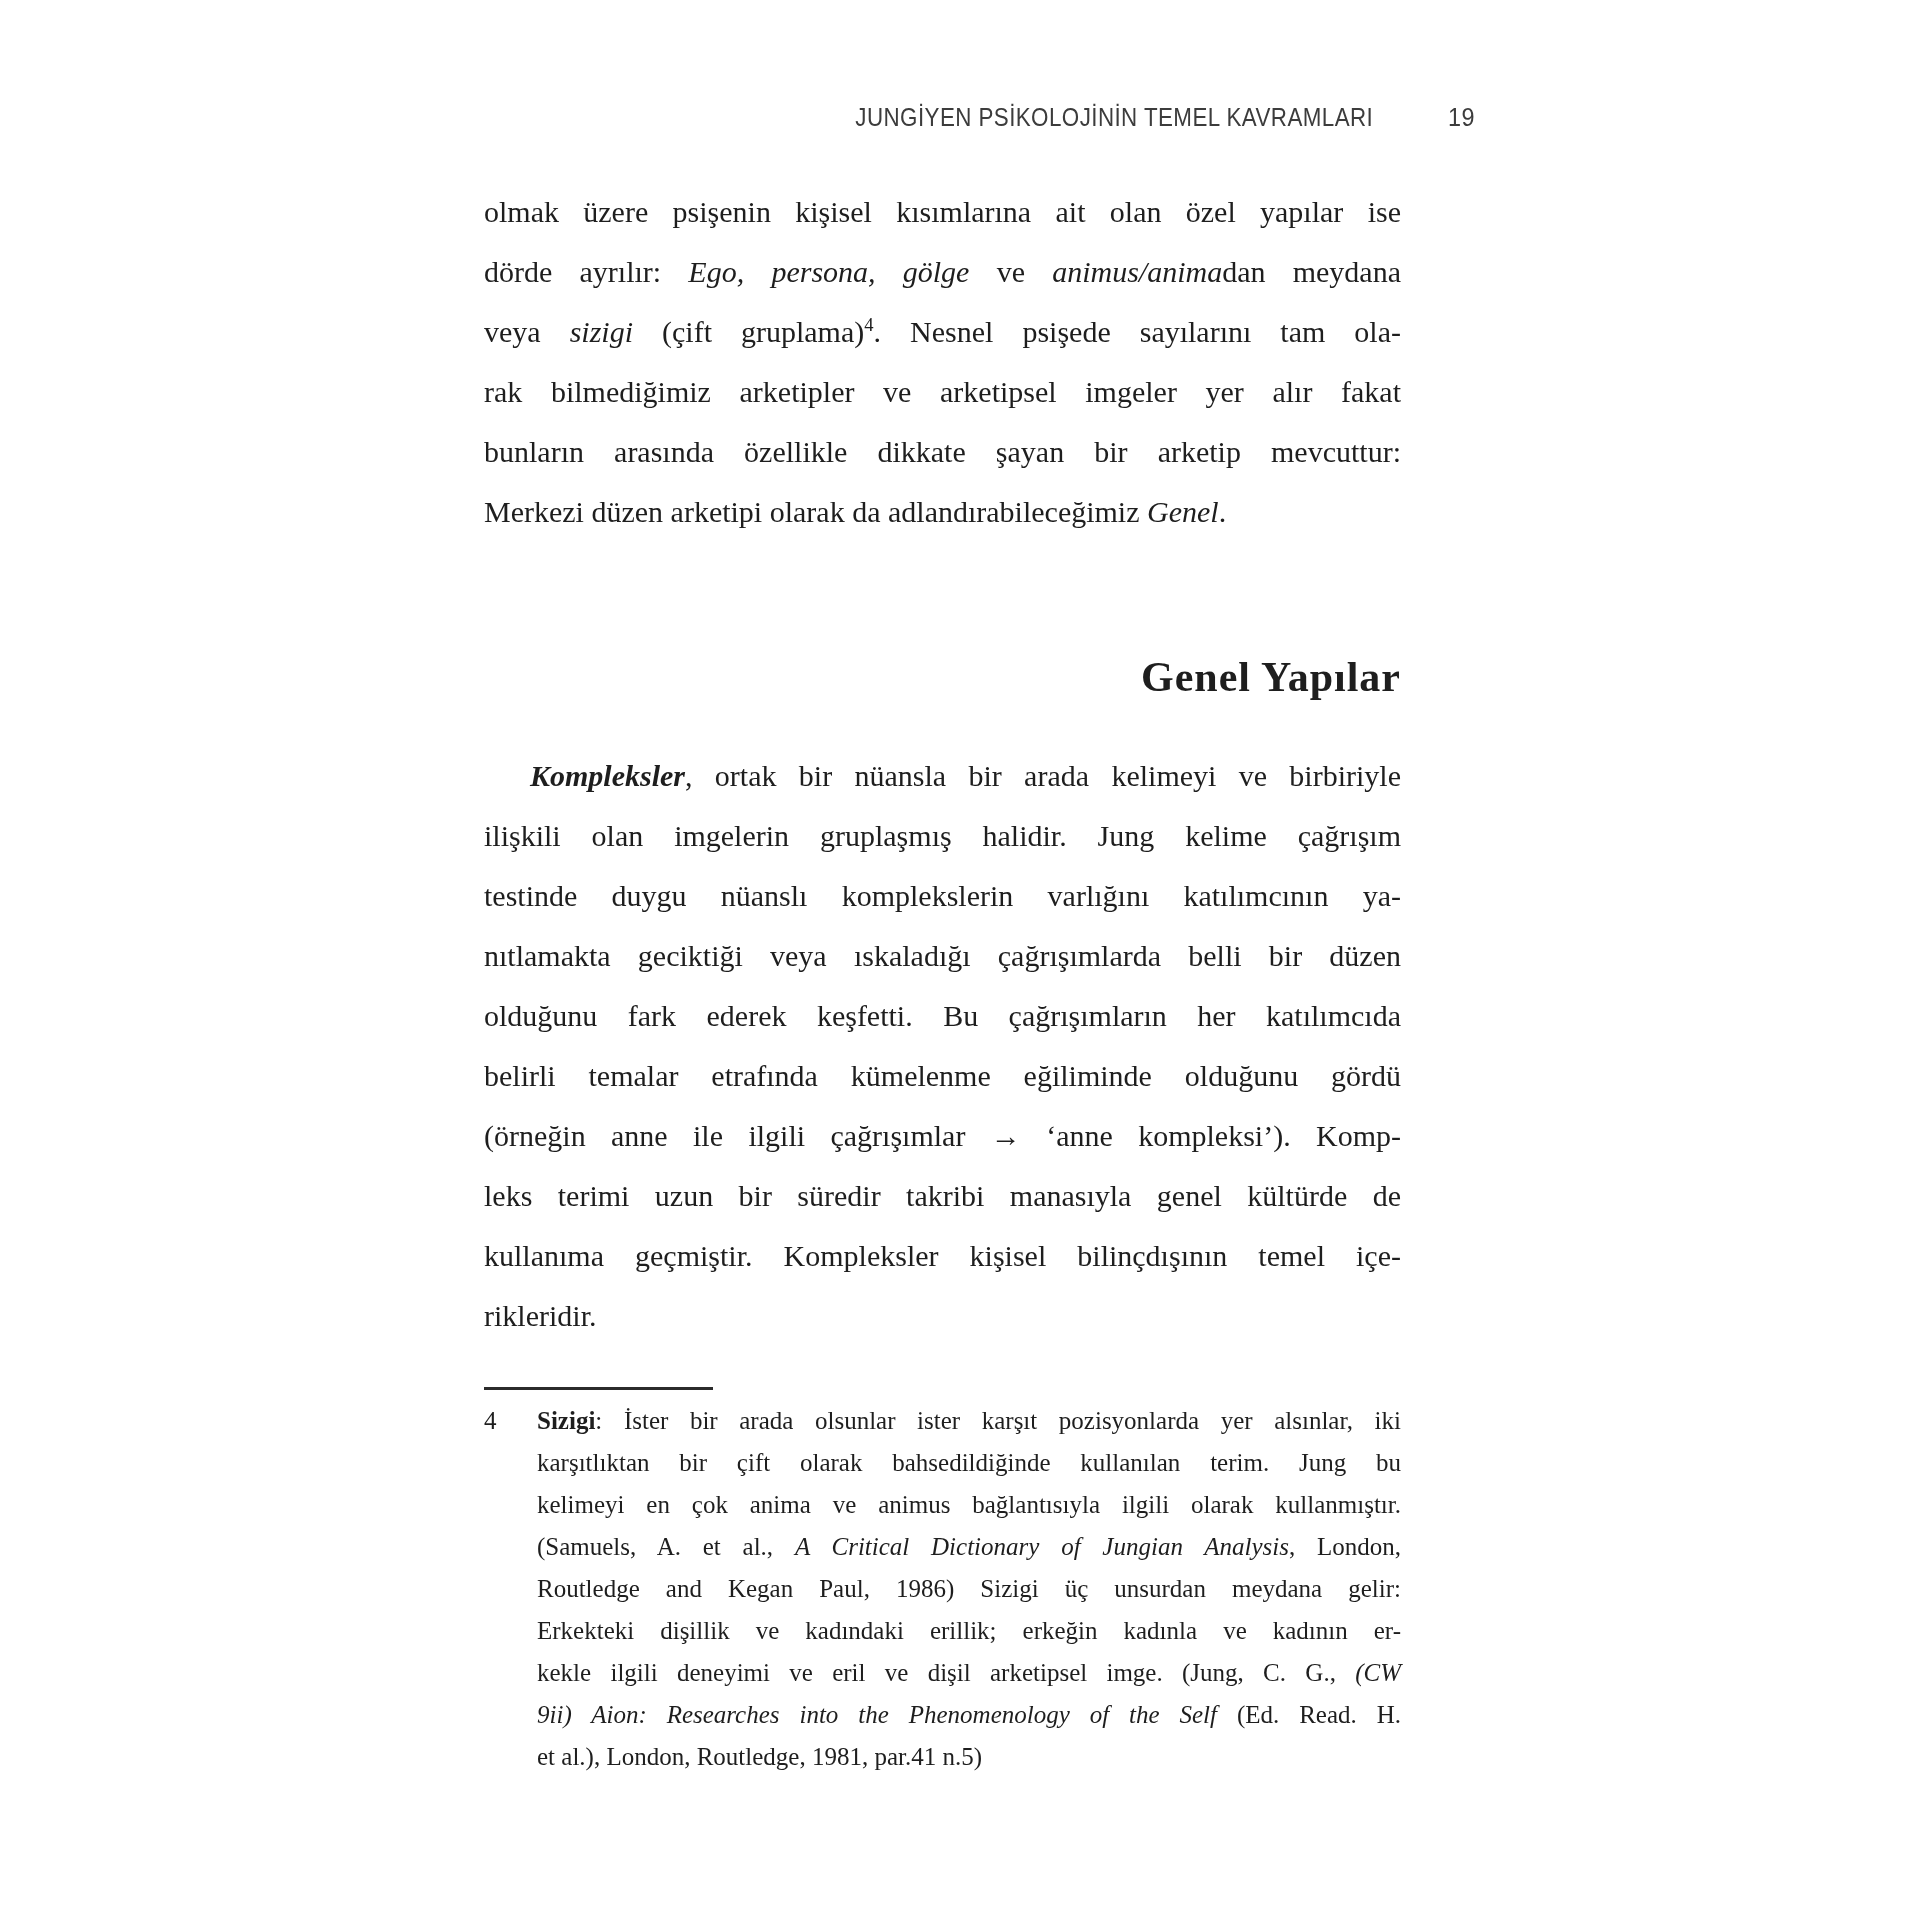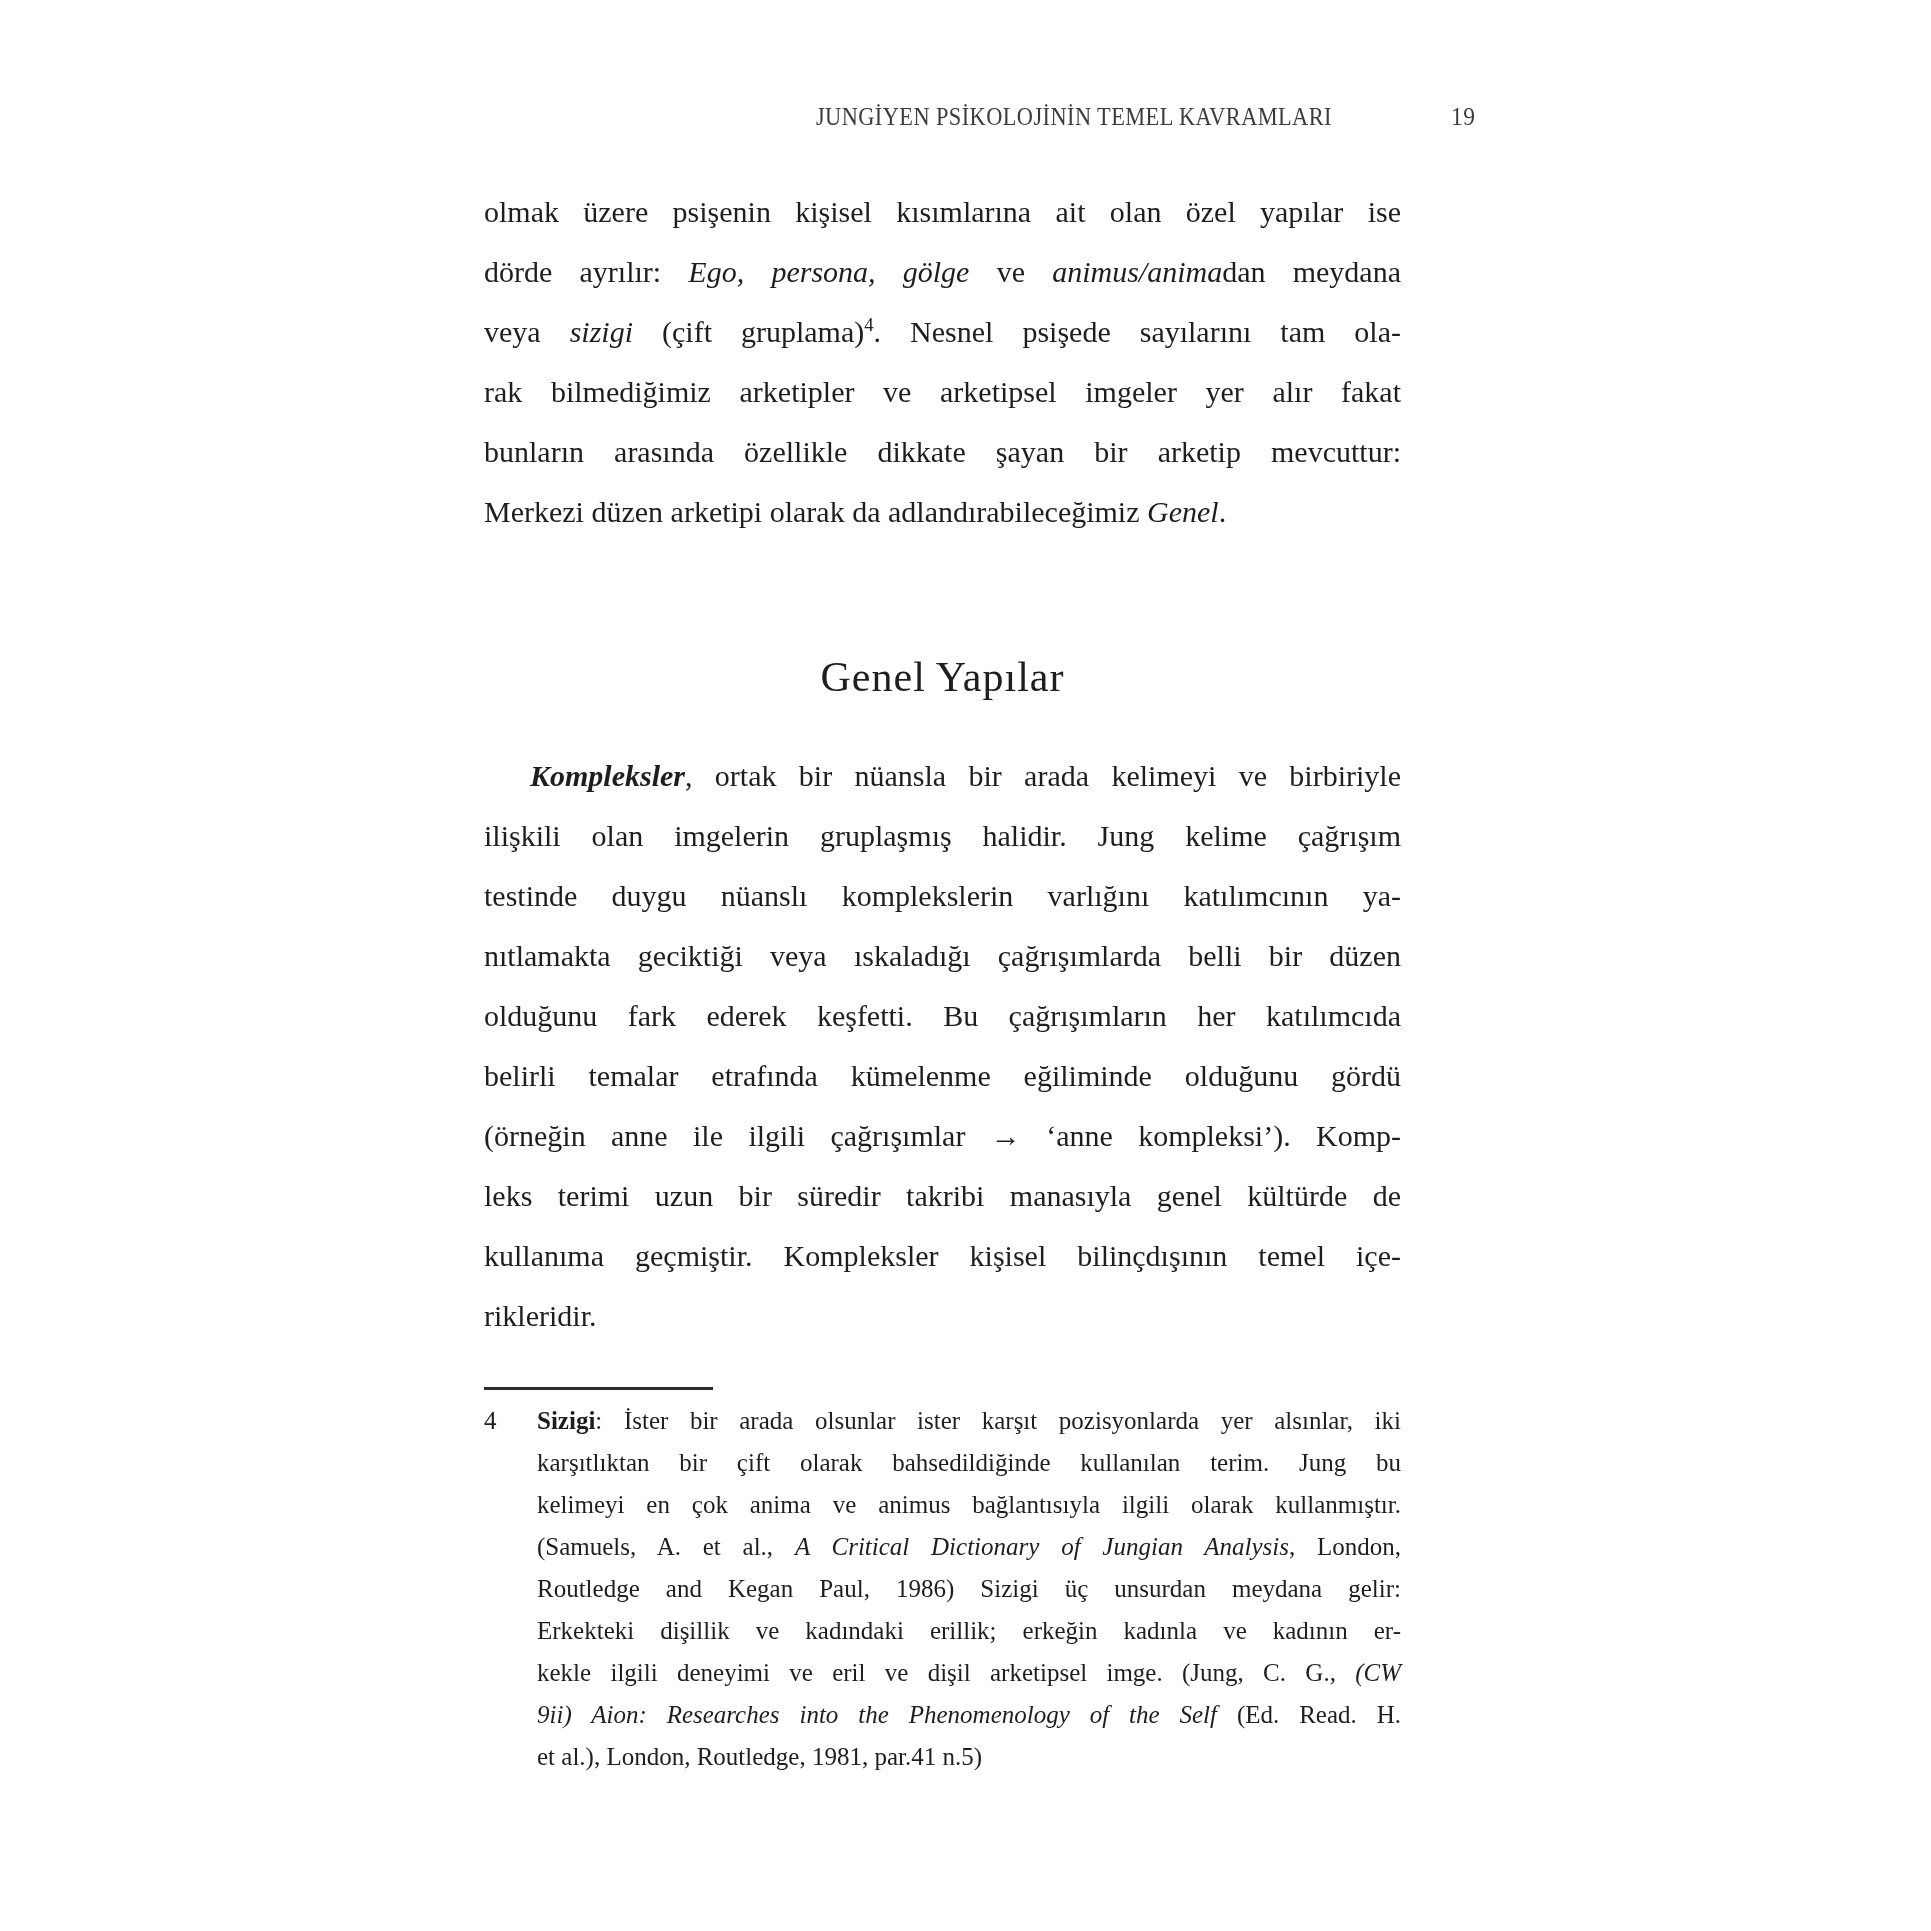--- a/index.html
+++ b/index.html
@@ -17,22 +17,22 @@
 
   
   .runhead {
     position: absolute;
     top: 102px;
     left: 512px;
     width: 966px;
     display: flex;
     justify-content: flex-end;
     align-items: baseline;
-    gap: 119px;
-    font-family: Liberation Serif, serif;
+    gap: 75px;
+    font-family: Liberation Sans, sans-serif;
     font-size: 26px;
     color: var(--c-header-text, #3c3c3c);
     letter-spacing: 0.5px;
     white-space: nowrap;
   }
   .runhead-title {
     display: inline-block;
     transform: scaleX(0.86);
     transform-origin: right center;
   }
@@ -67,23 +67,23 @@
   .seg-sup {
     font-size: 0.62em;
     vertical-align: super;
     line-height: 0;
   }
 
   
   .section-heading {
     margin: 105px 0 39px 0;
     font-size: 42px;
-    font-weight: normal;
+    font-weight: bold;
     line-height: 60px;
-    text-align: center;
+    text-align: right;
     letter-spacing: 1px;
   }
 
   
   .footnote-rule {
     margin-top: 41px;
     width: 229px;
     height: 2.9px;
     background: var(--c-rule, #2b2b2b);
     border: none;

